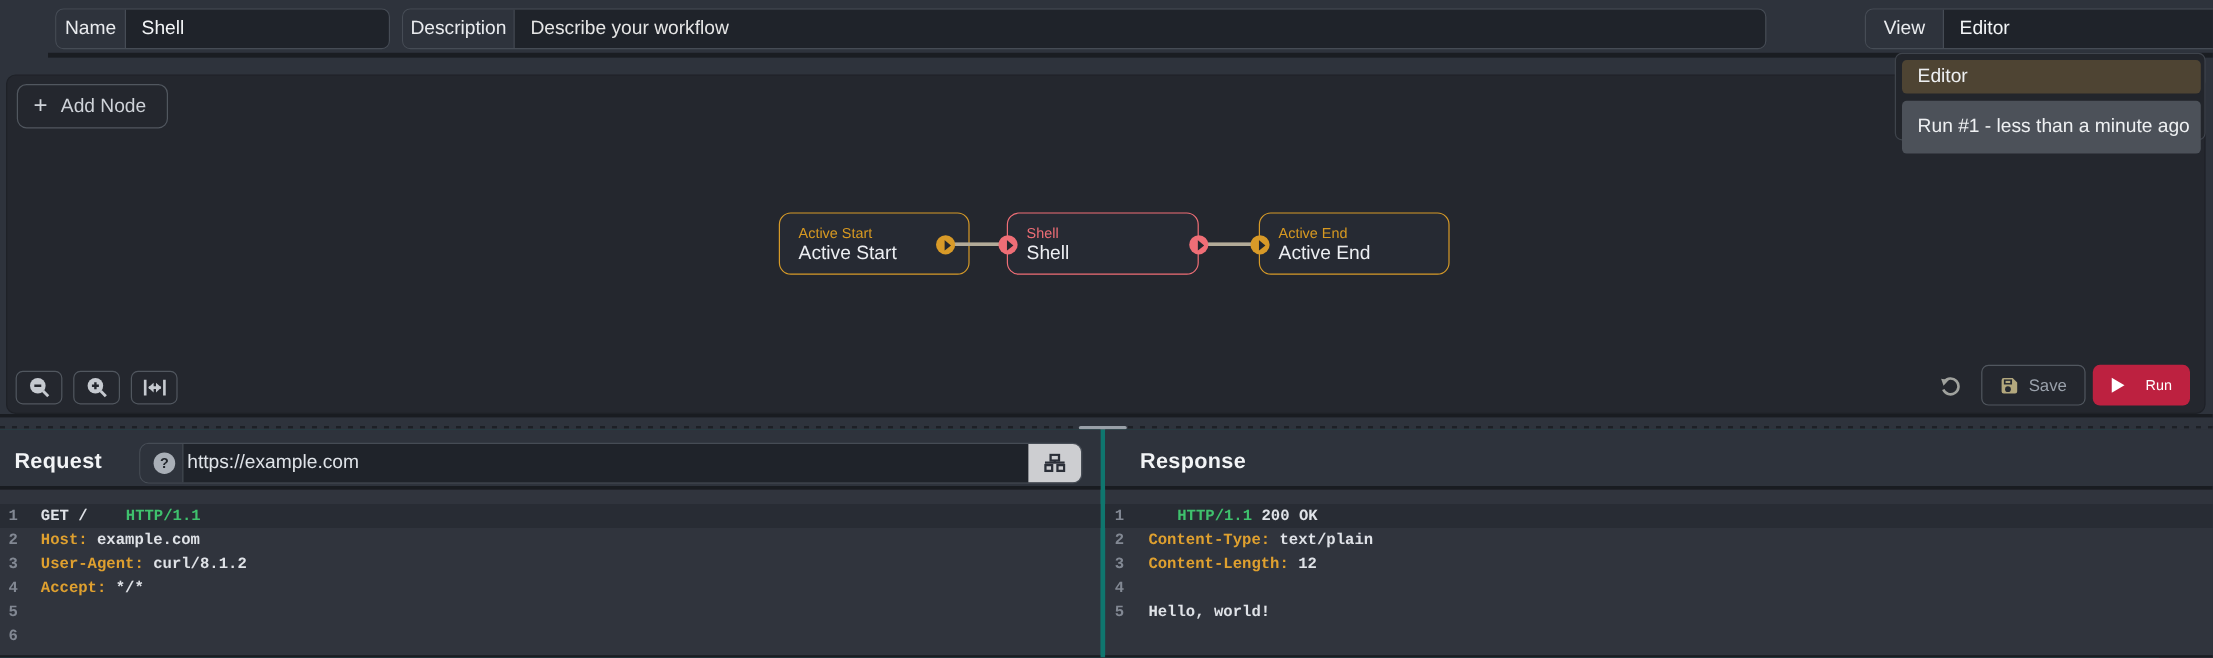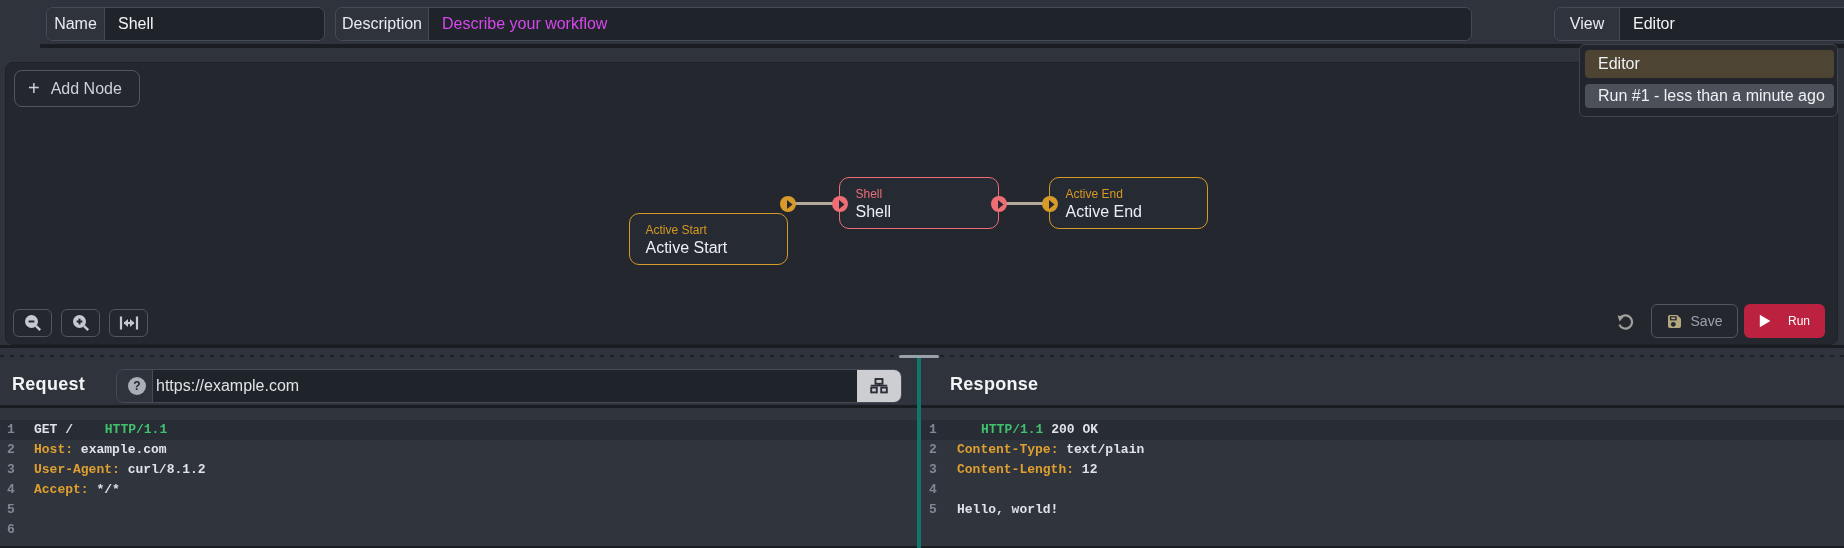--- a/index.html
+++ b/index.html
@@ -11,21 +11,21 @@
 
 #topbar { position:absolute; left:0; top:0; width:1844px; height:48px;
   background:#2e333c; border-bottom:4px solid #1a1d22;margin-left:40px; }
 .igroup { position:absolute; top:7px; height:34px; display:flex;
   border:1px solid #464c55; border-radius:7px; overflow:hidden; }
 .igroup .lbl { display:flex; align-items:center; justify-content:center;
   color:#e9ebee; font-size:16px; background:#2e333c;
   border-right:1px solid #464c55; white-space:nowrap; flex:none; }
 .igroup .inp { flex:1; background:#1f232a; color:#f3f5f7; font-size:16px;
   display:flex; align-items:center; padding:0 13px; white-space:nowrap; }
-.inp .ph { color:#d946ef; }
+.inp .ph { color:#e5e5e5; }
 
 
 #canvas { position:absolute; left:5px; top:62px; width:1833px; height:283px;
   background:#24272e; border:1px solid #1e2127; border-radius:8px; }
 #hline { position:absolute; left:0; top:345px; width:1844px; height:3px; background:#191c21; }
 #resizer { position:absolute; left:0; top:348px; width:1844px; height:10px;
   background:#2e333c; }
 #resizer::after { content:''; position:absolute; left:0; right:0; top:7px; height:2px;
   background:repeating-linear-gradient(90deg,#1d2026 0 4px,rgba(0,0,0,0) 4px 10px); }
 #rhandle { position:absolute; left:899px; top:355px; width:40px; height:3px;
@@ -65,21 +65,21 @@
   background:#bd2140; border-radius:6px; display:flex; align-items:center;
   justify-content:center; gap:17px; color:#fff; font-size:12px; }
 
 
 #menu { position:absolute; left:1579px; top:44px; width:259px; height:73px;
   background:#22252b; border:1px solid #3f444c; border-radius:6px; z-index:10; }
 .mitem { position:absolute; left:5px; width:249px; border-radius:4px;
   color:#eef0f2; font-size:16px; display:flex; align-items:center;
   padding-left:13px; white-space:nowrap; }
 #mi1 { top:5px; height:28px; background:#4e4433; }
-#mi2 { top:39px; height:24px; background:#4c5159; }
+#mi2 { top:39px; height:44px; background:#4c5159; }
 
 
 #bottom { position:absolute; left:0; top:358px; width:1799px; height:190px; background:#0f766e; }
 .panel { position:absolute; top:0; height:190px; background:#30343d; border-bottom:2px solid #1a1d22; }
 #reqpanel { left:0; width:917px; }
 #resppanel { left:921px; width:923px; }
 .phead { position:absolute; left:0; top:0; right:0; height:50px; background:#2e333c;
   border-bottom:3px solid #191c21; }
 .ptitle { position:absolute; top:16px; font-size:18px; font-weight:bold; color:#f2f4f6; letter-spacing:0.3px; }
 
@@ -133,21 +133,21 @@
   <div id="canvas"></div>
   <div id="hline"></div>
   <div id="resizer"></div>
   <div id="rhandle"></div>
 
   <div id="addnode">
       <span class="plus">+</span>
       <span>Add Node</span>
     </div>
 
-  <div class="node orange" style="left:629px; top:177px; width:159px;margin-top:36px;">
+  <div class="node orange" style="left:649px; top:177px; width:159px;">
     <div class="nlbl">Active Start</div>
       <div class="nttl">Active Start</div>
   </div>
   <div class="node red" style="left:839px; top:177px; width:160px;">
     <div class="nlbl">Shell</div>
       <div class="nttl">Shell</div>
   </div>
   <div class="node orange" style="left:1049px; top:177px; width:159px;">
     <div class="nlbl">Active End</div>
       <div class="nttl">Active End</div>

